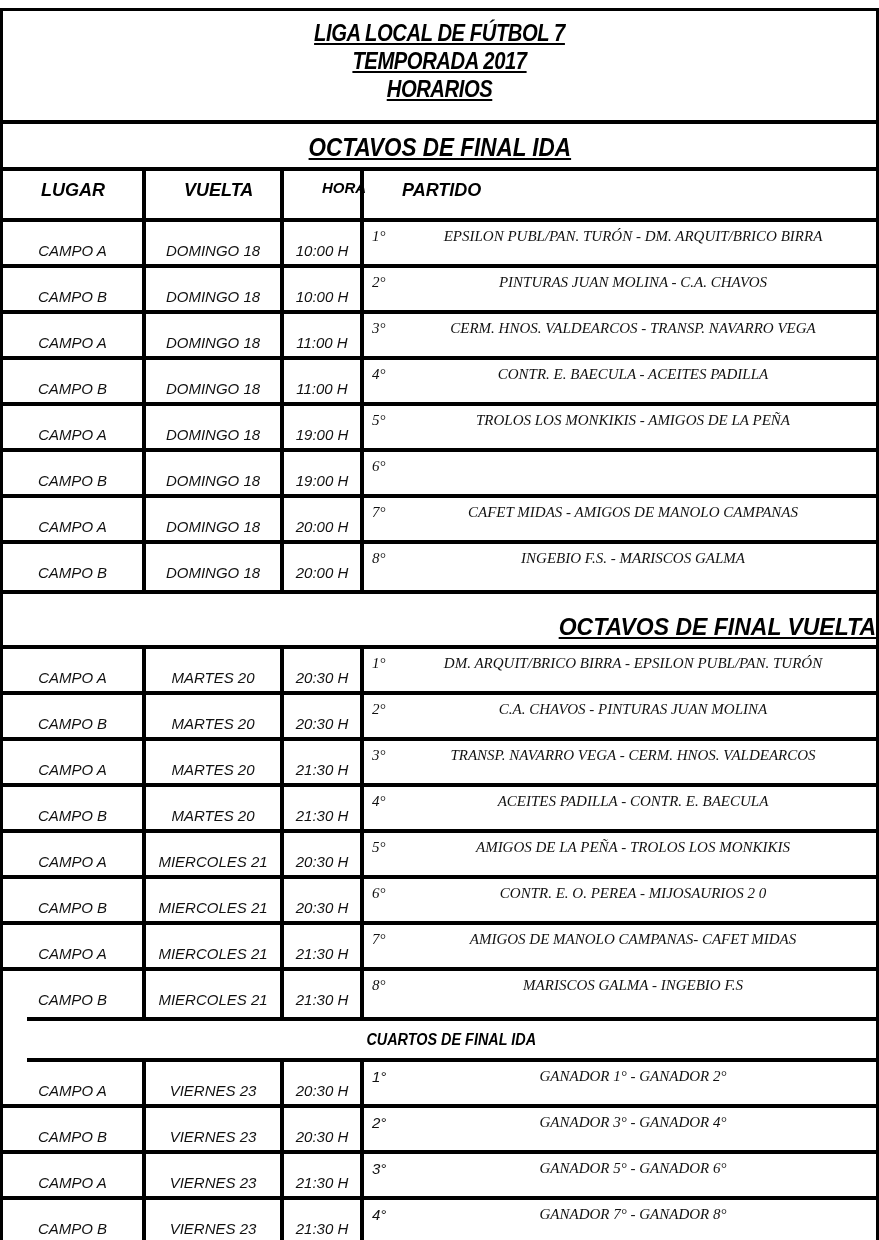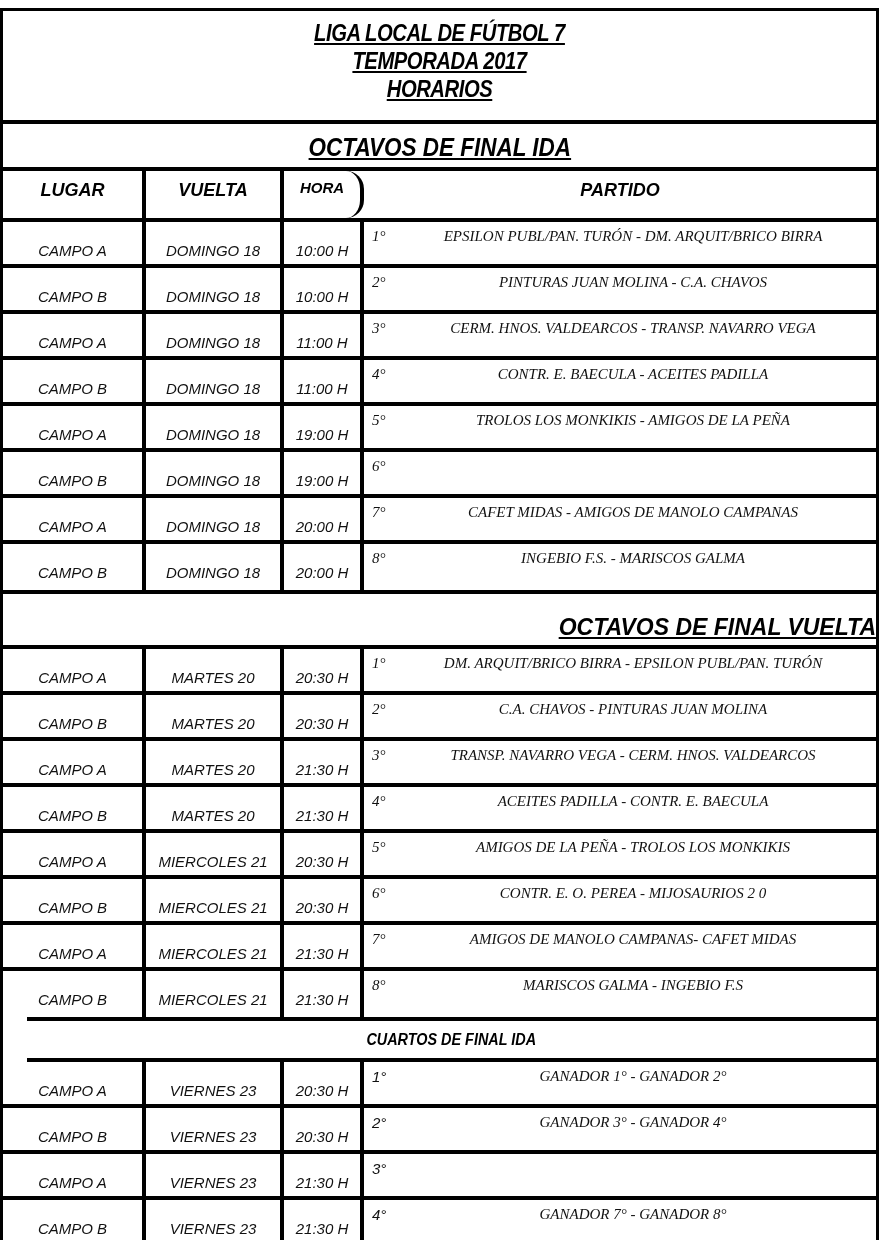--- a/index.html
+++ b/index.html
@@ -34,27 +34,27 @@
   .sh1 span { text-decoration: underline; display: inline-block; transform: scaleX(0.9); }
   .sh2 { height: 59px; font-size: 23px; padding-top: 18px; line-height: 30px; }
   .sh2 span { text-decoration: underline; }
   .sh3 { height: 45px; font-size: 16px; line-height: 38px; margin-left: 24px; }
   .sh3 span { display: inline-block; transform: scaleX(0.9); }
   .colhead {
     display: flex; height: 51px; border-bottom: 4px solid #000;
     box-sizing: border-box;
     font-family: "Liberation Sans", sans-serif; font-weight: bold;
   }
-  .colhead > div { text-align: center; box-sizing: border-box; }
+  .colhead > div { text-align: left; box-sizing: border-box; padding-left: 38px; }
   .c1 { width: 143px; border-right: 4px solid #000; }
   .c2 { width: 138px; border-right: 4px solid #000; }
   .c3 { width: 80px; border-right: 4px solid #000; }
   .c4 { flex: 1; }
   .colhead .c1, .colhead .c2, .colhead .c4 { font-size: 18px; padding-top: 9px; }
-  .colhead .c3 { font-size: 15px; padding-top: 8px; border-radius: 18px; }
+  .colhead .c3 { font-size: 15px; padding-top: 8px; }
   .row {
     display: flex; height: 46px; border-bottom: 4px solid #000; box-sizing: border-box;
   }
   .row:last-child { border-bottom: none; }
   .row > div { box-sizing: border-box; position: relative; }
   .row .c1, .row .c2, .row .c3 {
     font-family: "Liberation Sans", sans-serif; font-size: 15px; color: #111;
     text-align: center; padding-top: 20px;
   }
   .row .c4 {
@@ -255,20 +255,21 @@
           <span class="num" style="font-family: &quot;Liberation Sans&quot;, sans-serif;">2°</span>
           <span class="match">GANADOR 3°  -  GANADOR  4°</span>
         </div>
       </div>
       <div class="row">
         <div class="c1">CAMPO A</div>
         <div class="c2">VIERNES 23</div>
         <div class="c3">21:30 H</div>
         <div class="c4">
           <span class="num" style="font-family: &quot;Liberation Sans&quot;, sans-serif;">3°</span>
+          <span class="match">GANADOR 5°  -  GANADOR  6°</span>
         </div>
       </div>
       <div class="row">
         <div class="c1">CAMPO B</div>
         <div class="c2">VIERNES 23</div>
         <div class="c3">21:30 H</div>
         <div class="c4">
           <span class="num" style="font-family: &quot;Liberation Sans&quot;, sans-serif;">4°</span>
           <span class="match">GANADOR 7°  -  GANADOR  8°</span>
         </div>

